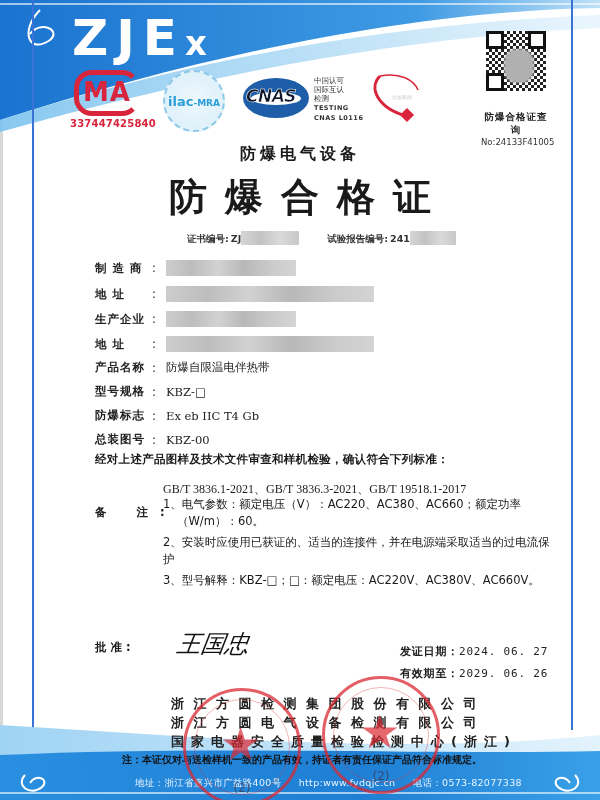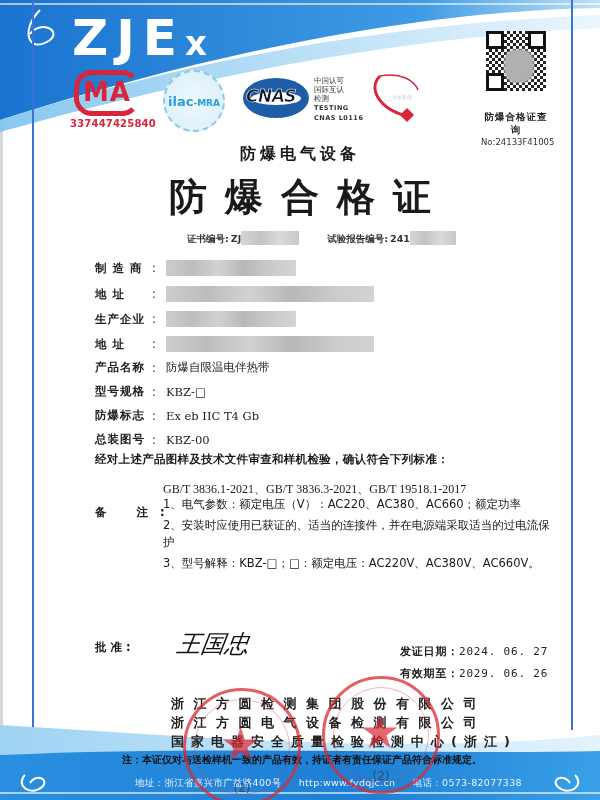--- a/index.html
+++ b/index.html
@@ -243,20 +243,21 @@
 
 <div class="statement">经对上述产品图样及技术文件审查和样机检验，确认符合下列标准：</div>
 <div class="standards">GB/T 3836.1-2021、GB/T 3836.3-2021、GB/T 19518.1-2017</div>
 
 <div class="remark-label">
   <span>备</span><span class="gap"></span><span>注</span><span style="margin-left:12px">:</span>
 </div>
 <div class="remarks">
   <div class="item">
     <div>1、电气参数：额定电压（V）：AC220、AC380、AC660；额定功率</div>
+    <div class="cont">（W/m）：60。</div>
   </div>
   <div class="item">
     <div>2、安装时应使用已获证的、适当的连接件，并在电源端采取适当的过电流保护</div>
   </div>
   <div class="item">
     <div>3、型号解释：KBZ-□；□：额定电压：AC220V、AC380V、AC660V。</div>
   </div>
 </div>
 
 <div class="approve">批      准 :</div>

